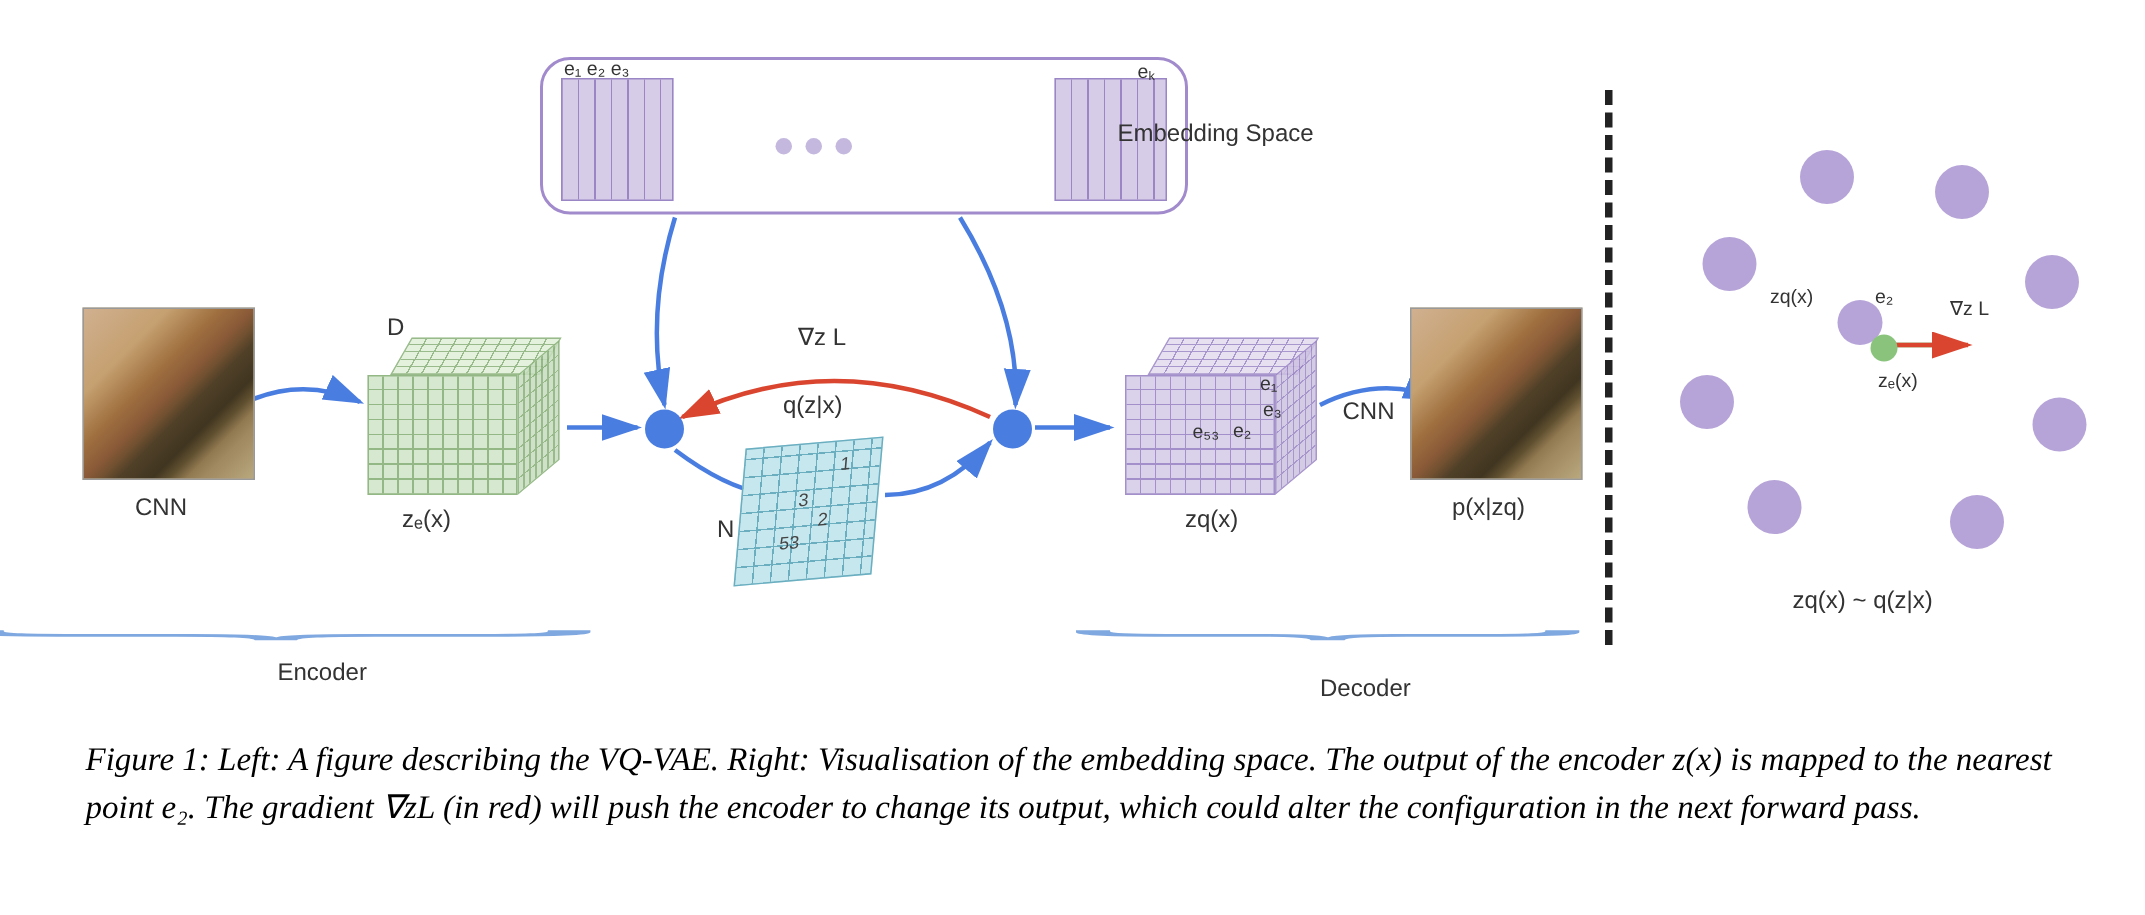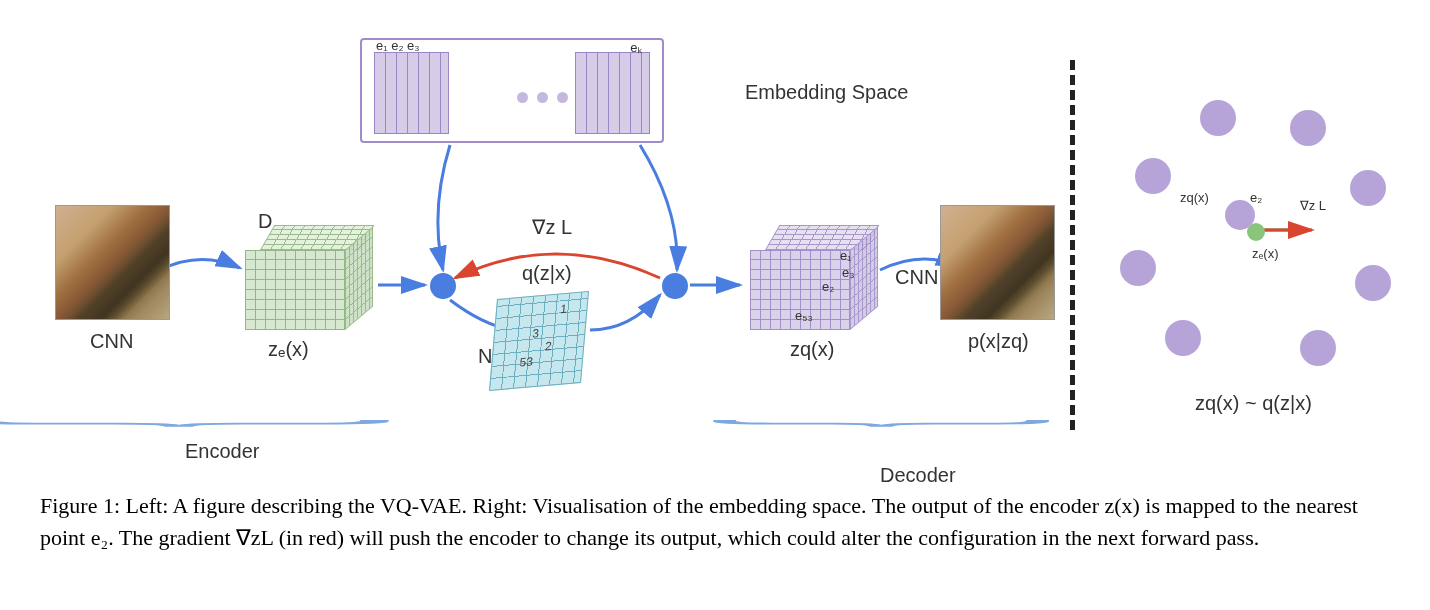--- a/index.html
+++ b/index.html
@@ -9,29 +9,30 @@
     width: 1430px;
     height: 610px;
     position: relative;
   }
   .diagram-area {
     position: relative;
     width: 1430px;
     height: 470px;
   }
   .caption {
-    padding: 20px 60px 10px 40px;
+    padding: 20px 60px 10px 57px;
     font-size: 22px;
     line-height: 1.45;
     color: #000;
+    font-style: italic;
   }
   .label {
     position: absolute;
     font-family: Arial, Helvetica, sans-serif;
-    font-size: 20px;
+    font-size: 16px;
     color: #333;
   }
   .label.small { font-size: 13px; }
   .img-placeholder {
     position: absolute;
     width: 115px;
     height: 115px;
     border: 1px solid #999;
     background:
       linear-gradient(135deg, #d0b090 0%, #c5a070 25%, #a07040 40%, #8a5a38 50%, #705030 55%, #504028 60%, #403520 70%, #605030 75%, #907850 80%, #a08860 85%, #b9a87f 100%),
@@ -117,23 +118,23 @@
     font-family: Arial, sans-serif;
     font-size: 12px;
     color: #444;
     text-align: center;
     width: 14px;
   }
 
   .embedding-box {
     position: absolute;
     left: 360px; top: 38px;
-    width: 304px; height: 105px;
+    width: 432px; height: 105px;
     border: 2px solid #a28bcc;
-    border-radius: 4px;
+    border-radius: 20px;
     background: #fff;
   }
   .codebook-block {
     position: absolute;
     width: 75px; height: 82px;
     top: 12px;
     background: #d6cce8;
     border: 1px solid #9a85c5;
     background-image: repeating-linear-gradient(90deg, #d6cce8, #d6cce8 10px, #9a85c5 10px, #9a85c5 11px);
   }
@@ -261,32 +262,32 @@
   <div class="label" style="left:478px; top:345px;">N</div>
 
   <div class="green-cube purple-cube" style="left:750px; top:225px">
     <div class="cube-top"></div>
     <div class="cube-right"></div>
     <div class="cube-front"></div>
   </div>
   <div class="label small" style="left:840px; top:248px">e₁</div>
   <div class="label small" style="left:842px; top:265px">e₃</div>
   <div class="label small" style="left:822px; top:279px">e₂</div>
-  <div class="label small" style="left:795px; top:308px">e₅₃</div>
+  <div class="label small" style="left:795px; top:280px">e₅₃</div>
   <div class="label" style="left:790px; top:338px">zq(x)</div>
 
   <div class="label" style="left:895px; top:266px">CNN</div>
 
   <div class="img-placeholder" style="left:940px; top:205px"></div>
   <div class="label" style="left:968px; top:330px">p(x|zq)</div>
 
   <div class="brace" style="left:200px; top:372px">}</div>
   <div class="brace" style="left:895px; top:372px; transform: scaleX(4) scaleY(0.25) rotate(90deg)">}</div>
   <div class="label" style="left:185px; top:440px">Encoder</div>
-  <div class="label" style="left:880px; top:464px">Decoder</div>
+  <div class="label" style="left:880px; top:451px">Decoder</div>
 
   <div class="dash-line"></div>
 
   <div>
     <div class="purple-dot-lg" style="left:1200px; top:100px"></div>
     <div class="purple-dot-lg" style="left:1290px; top:110px"></div>
     <div class="purple-dot-lg" style="left:1135px; top:158px"></div>
     <div class="purple-dot-lg" style="left:1350px; top:170px"></div>
     <div class="purple-dot-lg" style="left:1120px; top:250px"></div>
     <div class="purple-dot-lg" style="left:1355px; top:265px"></div>

